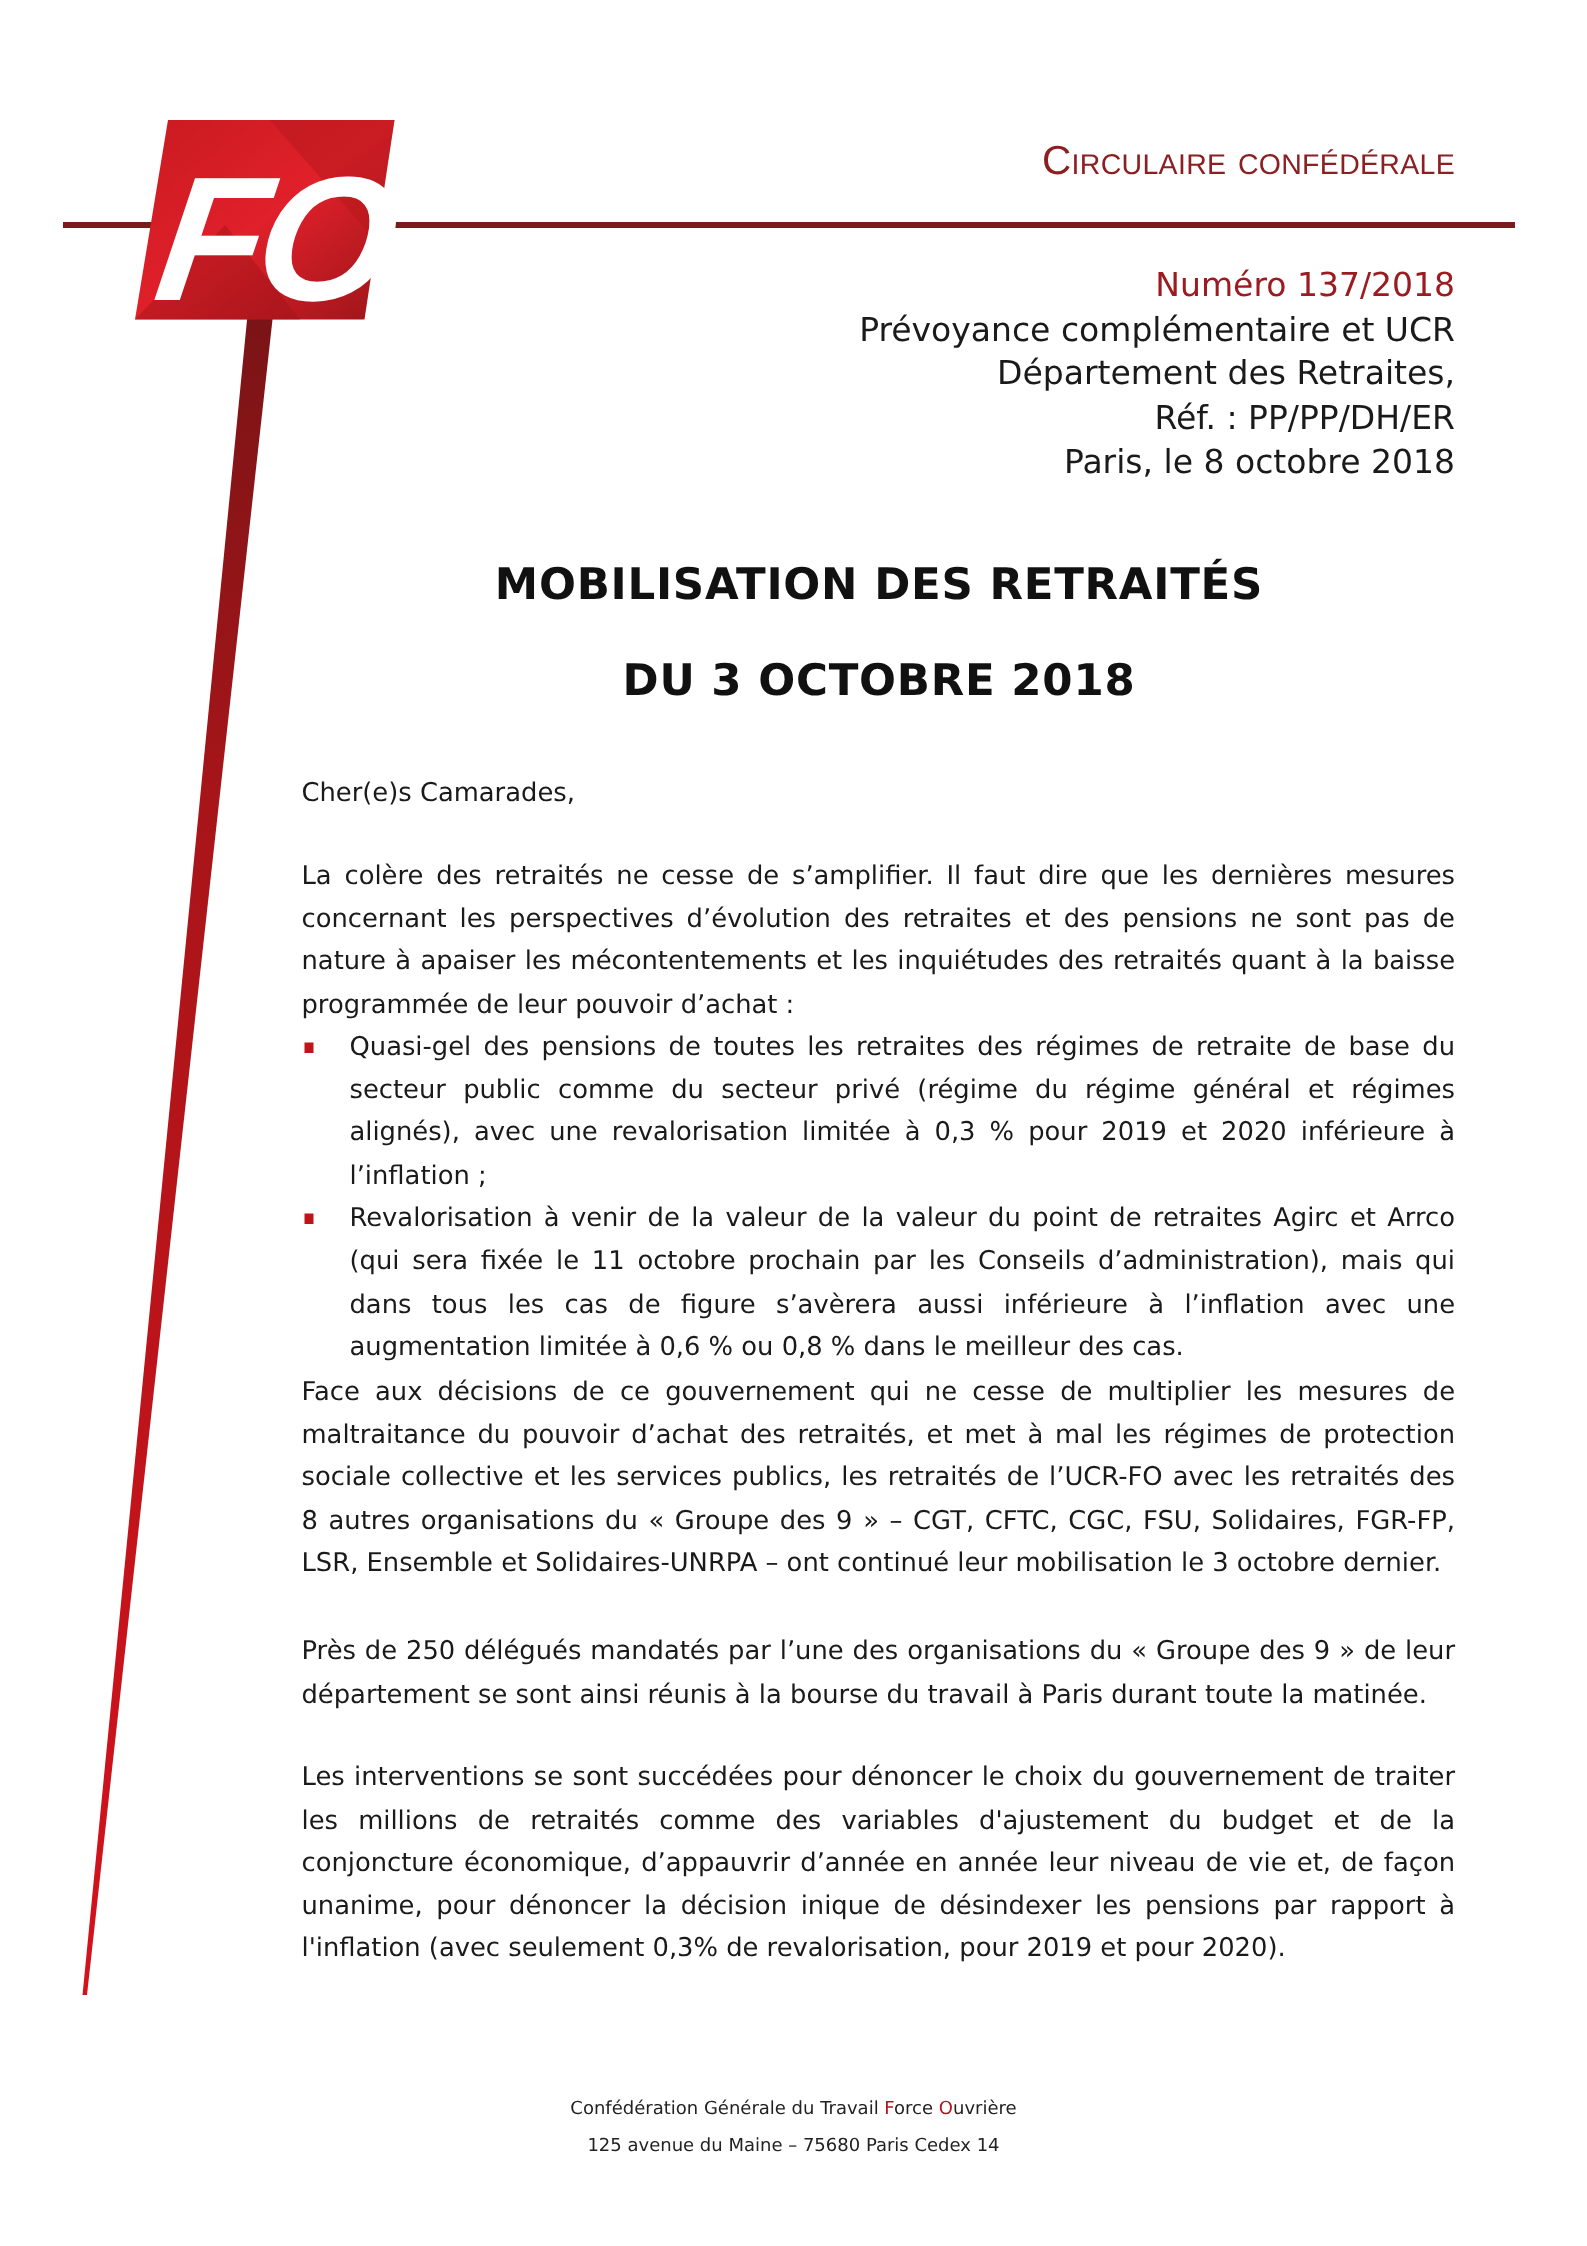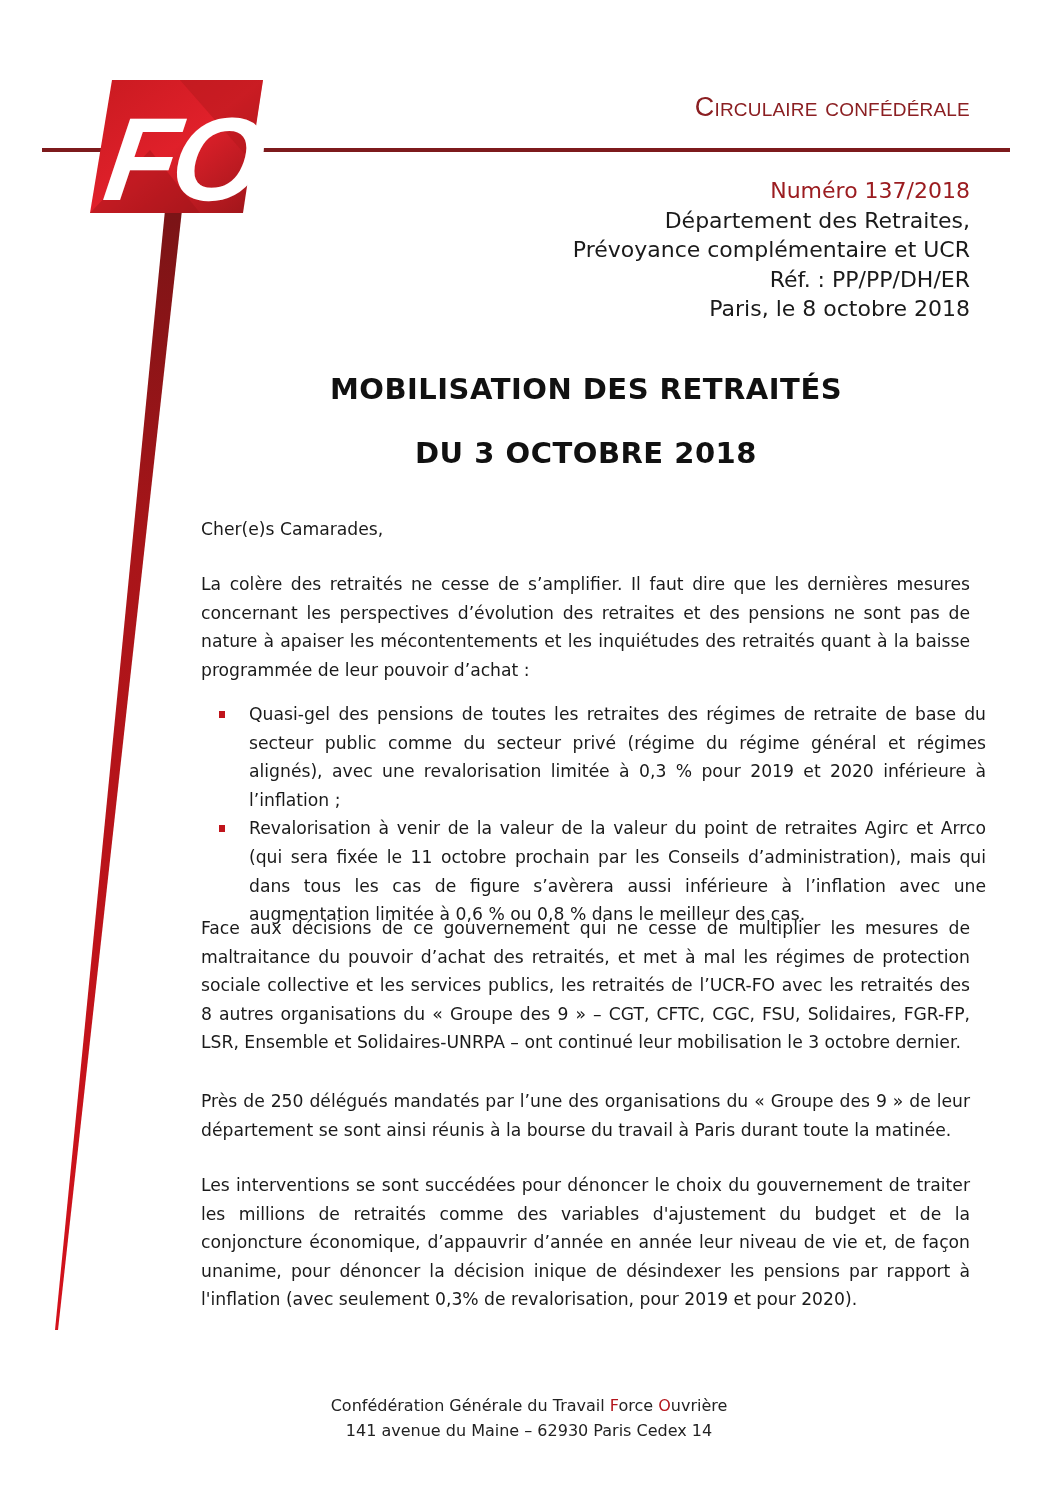--- a/index.html
+++ b/index.html
@@ -20,29 +20,29 @@
   .title { position: absolute; left: 0; width: 1172px; text-align: center; font-weight: bold;
            font-size: 29px; letter-spacing: 0.5px; color: #111; }
   .title.l1 { top: 372px; }
   .title.l2 { top: 436px; }
 
   .body { position: absolute; left: 201px; width: 769px; font-size: 17.2px; line-height: 28.6px;
           color: #1a1a1a; text-align: justify; }
   .p { margin: 0; }
   .greeting { top: 515px; }
   .para1 { top: 570px; }
-  .bullets { position: absolute; left: 201px; top: 684px; width: 769px; list-style: none; margin: 16px; padding: 0;
+  .bullets { position: absolute; left: 201px; top: 684px; width: 769px; list-style: none; margin: 0; padding: 0;
              font-size: 17.2px; line-height: 28.6px; text-align: justify; }
   .bullets li { position: relative; padding-left: 32px; }
   .bullet-mark { position: absolute; left: 2px; top: 11px; width: 6px; height: 7px; background: #c0141b; }
   .para2 { top: 914px; }
   .para3 { top: 1087px; }
   .para4 { top: 1171px; }
 
-  .footer { position: absolute; left: 0; width: 1058px; text-align: center; font-size: 16px;
+  .footer { position: absolute; left: 0; width: 1058px; text-align: center; font-size: 12px;
             line-height: 25px; top: 1393px; color: #222; }
   .footer .accent { color: #b3141b; }
 </style>
 </head>
 <body>
 
 <div class="page">
 
   <div class="header-rule"></div>
 
@@ -65,22 +65,22 @@
     <polygon points="112,80 263,80 243,213 90,213" fill="url(#flagGrad)"></polygon>
     <polygon points="180,80 263,80 250,160" fill="#b3171c" opacity="0.5"></polygon>
     <polygon points="90,213 150,150 200,213" fill="#9d1419" opacity="0.45"></polygon>
     <text x="104" y="200" font-family="Liberation Sans, sans-serif" font-weight="bold" font-style="italic" font-size="118" fill="#ffffff" transform="skewX(-8) translate(25,0)" letter-spacing="-6">FO</text>
   </svg>
 
   <div class="circ-title">Circulaire confédérale</div>
 
   <div class="meta">
     <div class="numero">Numéro 137/2018</div>
+    <div>Prévoyance complémentaire et UCR</div>
     <div>Département des Retraites,</div>
-    <div>Prévoyance complémentaire et UCR</div>
     <div>Réf. : PP/PP/DH/ER</div>
     <div>Paris, le 8 octobre 2018</div>
   </div>
 
   <div class="title l1">MOBILISATION DES RETRAITÉS</div>
   <div class="title l2">DU 3 OCTOBRE 2018</div>
 
   <p class="body p para1">La colère des retraités ne cesse de s’amplifier. Il faut dire que les dernières mesures concernant les perspectives d’évolution des retraites et des pensions ne sont pas de nature à apaiser les mécontentements et les inquiétudes des retraités quant à la baisse programmée de leur pouvoir d’achat :</p>
   <p class="body p greeting">Cher(e)s Camarades,</p>
 
@@ -94,16 +94,16 @@
       <span>Revalorisation à venir de la valeur de la valeur du point de retraites Agirc et Arrco (qui sera fixée le 11 octobre prochain par les Conseils d’administration), mais qui dans tous les cas de figure s’avèrera aussi inférieure à l’inflation avec une augmentation limitée à 0,6 % ou 0,8 % dans le meilleur des cas.</span>
     </li>
   </ul>
 
   <p class="body p para2">Face aux décisions de ce gouvernement qui ne cesse de multiplier les mesures de maltraitance du pouvoir d’achat des retraités, et met à mal les régimes de protection sociale collective et les services publics, les retraités de l’UCR-FO avec les retraités des 8 autres organisations du « Groupe des 9 » – CGT, CFTC, CGC, FSU, Solidaires, FGR-FP, LSR, Ensemble et Solidaires-UNRPA – ont continué leur mobilisation le 3 octobre dernier.</p>
   <p class="body p para3">Près de 250 délégués mandatés par l’une des organisations du « Groupe des 9 » de leur département se sont ainsi réunis à la bourse du travail à Paris durant toute la matinée.</p>
   <p class="body p para4">Les interventions se sont succédées pour dénoncer le choix du gouvernement de traiter les millions de retraités comme des variables d'ajustement du budget et de la conjoncture économique, d’appauvrir d’année en année leur niveau de vie et, de façon unanime, pour dénoncer la décision inique de désindexer les pensions par rapport à l'inflation (avec seulement 0,3% de revalorisation, pour 2019 et pour 2020).</p>
 
   <div class="footer">
     <div><span>Confédération Générale du Travail </span><span class="accent">F</span><span>orce </span><span class="accent">O</span><span>uvrière</span></div>
-    <div>141 avenue du Maine – 62930 Paris Cedex 14</div>
+    <div>125 avenue du Maine – 75680 Paris Cedex 14</div>
   </div>
 
 </div>
 
 </body></html>

